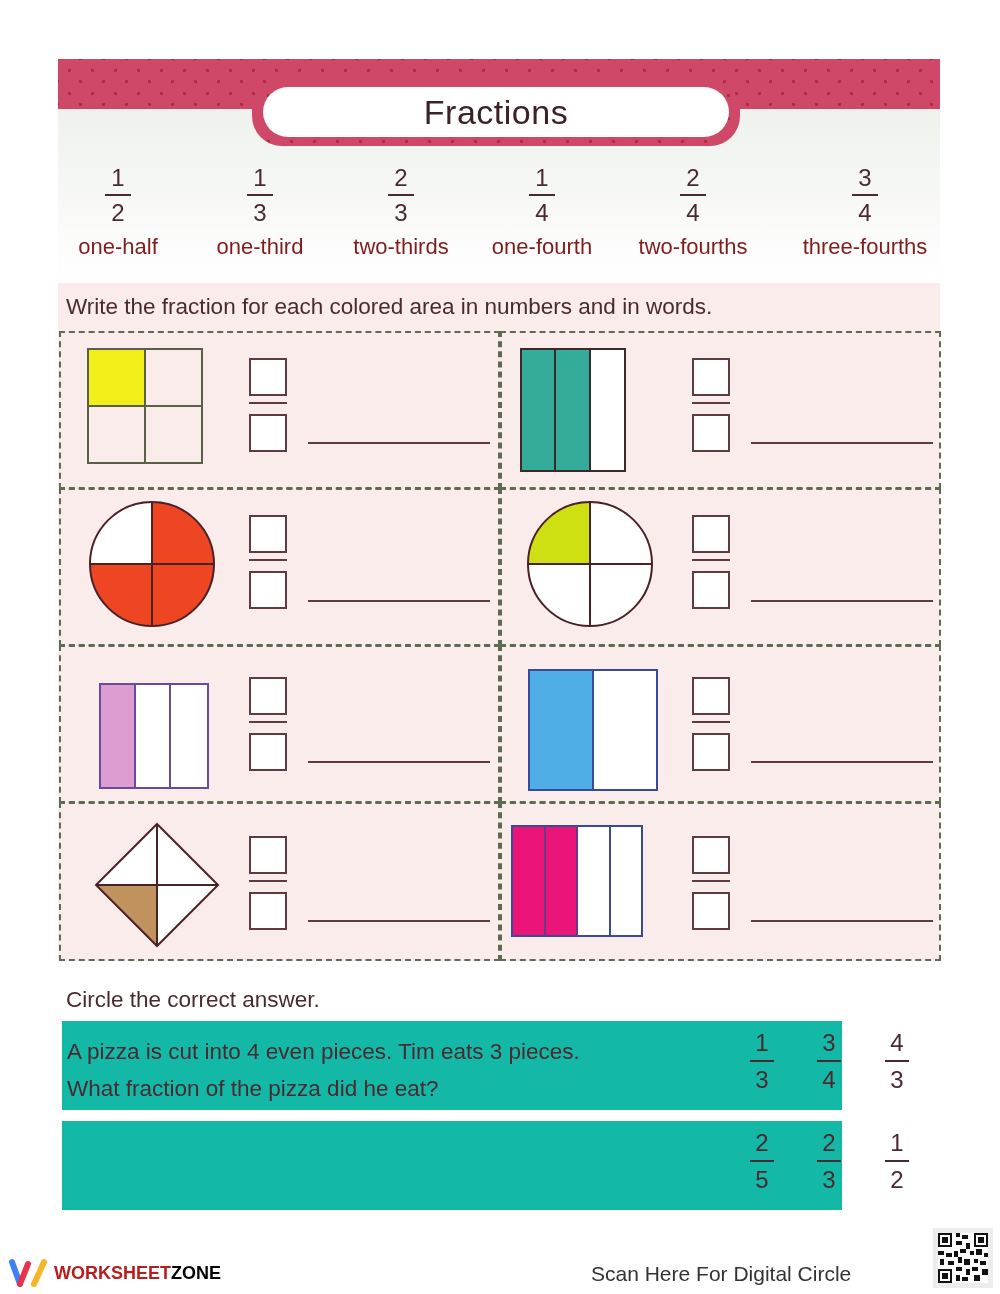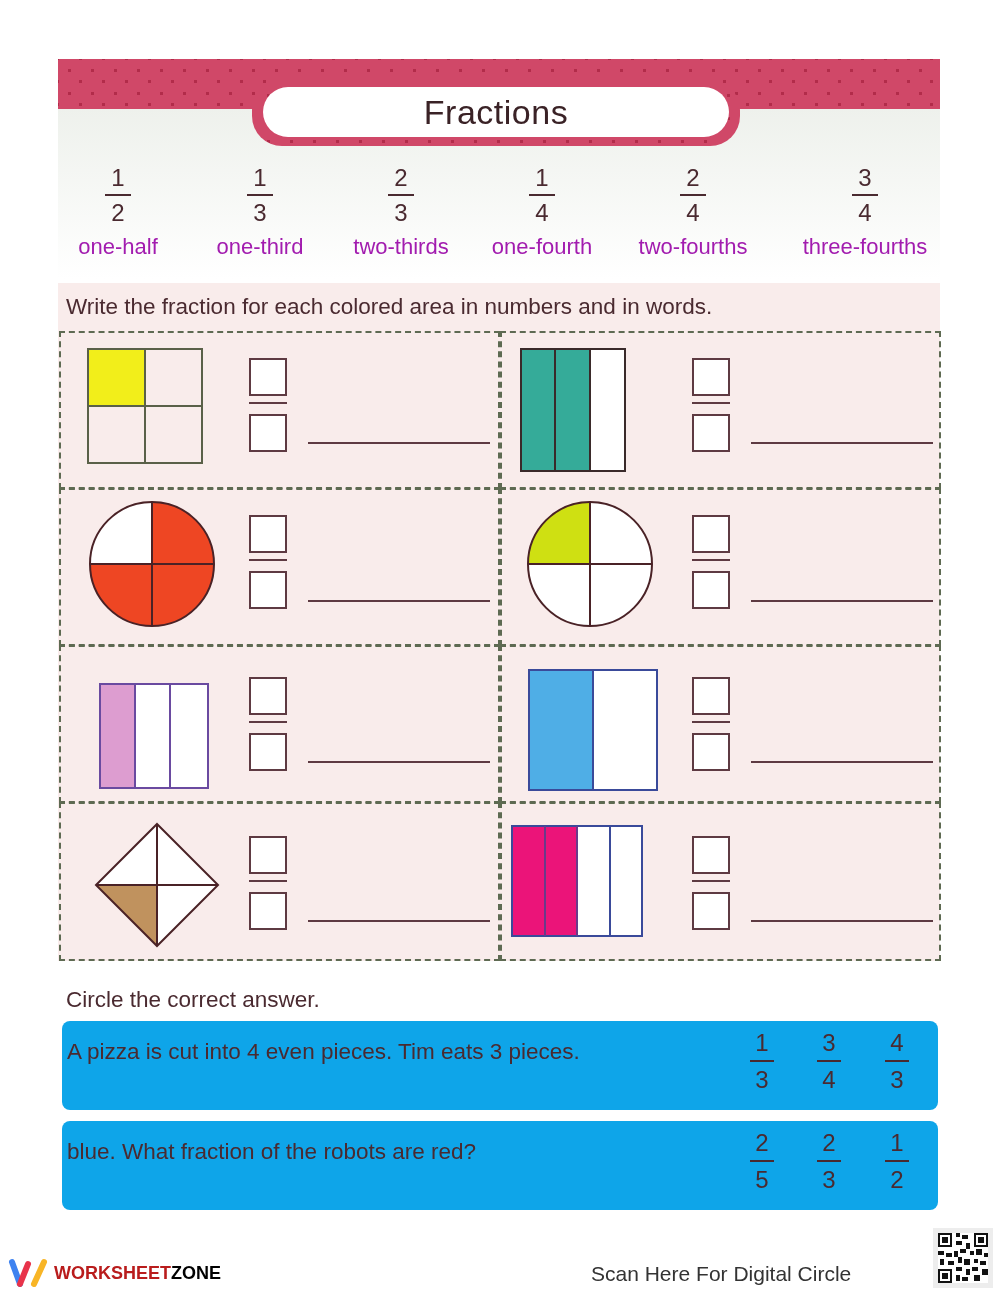--- a/index.html
+++ b/index.html
@@ -32,42 +32,42 @@
     display: flex; align-items: center; justify-content: center; text-align: right;
   }
   .title-pill span { font-size: 34px; color: #3a2226; letter-spacing: 0.5px; }
 
   
   .ref-row { position: absolute; top: 165px; left: 58px; width: 882px; height: 100px; }
   .ref-item { position: absolute; top: 0; width: 160px; margin-left: -80px; text-align: center; }
   .frac { display: inline-flex; flex-direction: column; align-items: center; }
   .frac .num, .frac .den { font-size: 24px; line-height: 26px; color: #4a2a30; }
   .frac .bar { width: 26px; height: 2px; background: #4a2a30; margin: 3px 0 4px; }
-  .ref-word { display: block; font-size: 22px; color: #a21caf; margin-top: 8px; }
+  .ref-word { display: block; font-size: 22px; color: #7f1d1d; margin-top: 8px; }
 
   
   .main-bg { position: absolute; left: 58px; top: 283px; width: 882px; height: 678px; background: #f9eceb; }
   .instructions { position: absolute; left: 66px; top: 294px; font-size: 22.5px; color: #4a2a30; }
 
   .grid { position: absolute; left: 59px; top: 331px; width: 882px; height: 630px; }
   .cell {
     position: absolute; width: 441px; height: 158px;
     border: 2px dashed #5e6a52;
   }
   .cell .shape { position: absolute; }
   .ans-box {
     position: absolute; width: 38px; height: 38px; background: #fff; border: 2px solid #5e3a42;
   }
   .ans-bar { position: absolute; width: 38px; height: 2px; background: #5e3a42; }
   .word-line { position: absolute; width: 182px; height: 2px; background: #5e3a42; }
 
   
   .circle-label { position: absolute; left: 66px; top: 987px; font-size: 22.5px; color: #4a2a30; }
   .q-row {
-    position: absolute; left: 62px; width: 876px; height: 89px; background: #0ea5e9; border-radius: 8px;
+    position: absolute; left: 62px; width: 780px; height: 89px; background: #14b8a6;
   }
   .q-text { position: absolute; left: 5px; top: 12px; font-size: 22.5px; line-height: 37px; color: #4a2a30; }
   .q-choice { position: absolute; top: 8px; width: 40px; margin-left: -20px; text-align: center; }
   .q-choice .frac .bar { width: 24px; }
   .q-choice .frac .num, .q-choice .frac .den { font-size: 24px; line-height: 28px; }
 
   
   .footer-logo { position: absolute; left: 8px; top: 1258px; display: flex; align-items: center; }
   .logo-text { font-size: 18px; font-weight: bold; margin-left: 6px; letter-spacing: 0px; }
   .logo-text .w1 { color: #b91c1c; }
@@ -262,20 +262,21 @@
     <div class="ans-box" style="left:190px;top:88px"></div>
     <div class="word-line" style="left:249px;top:116px"></div>
   </div>
 </div>
 
 <div class="circle-label">Circle the correct answer.</div>
 
 <div class="q-row" style="top:1021px">
   <div class="q-text">
     <div>A pizza is cut into 4 even pieces. Tim eats 3 pieces.</div>
+    <div>What fraction of the pizza did he eat?</div>
   </div>
   <div class="q-choice" style="left:700px">
     <div class="frac">
         <span class="num">1</span>
         <span class="bar"></span>
         <span class="den">3</span>
       </div>
   </div>
   <div class="q-choice" style="left:767px">
     <div class="frac">
@@ -288,21 +289,20 @@
     <div class="frac">
         <span class="num">4</span>
         <span class="bar"></span>
         <span class="den">3</span>
       </div>
   </div>
 </div>
 
 <div class="q-row" style="top:1121px">
   <div class="q-text">
-    <div>blue. What fraction of the robots are red?</div>
   </div>
   <div class="q-choice" style="left:700px">
     <div class="frac">
         <span class="num">2</span>
         <span class="bar"></span>
         <span class="den">5</span>
       </div>
   </div>
   <div class="q-choice" style="left:767px">
     <div class="frac">

